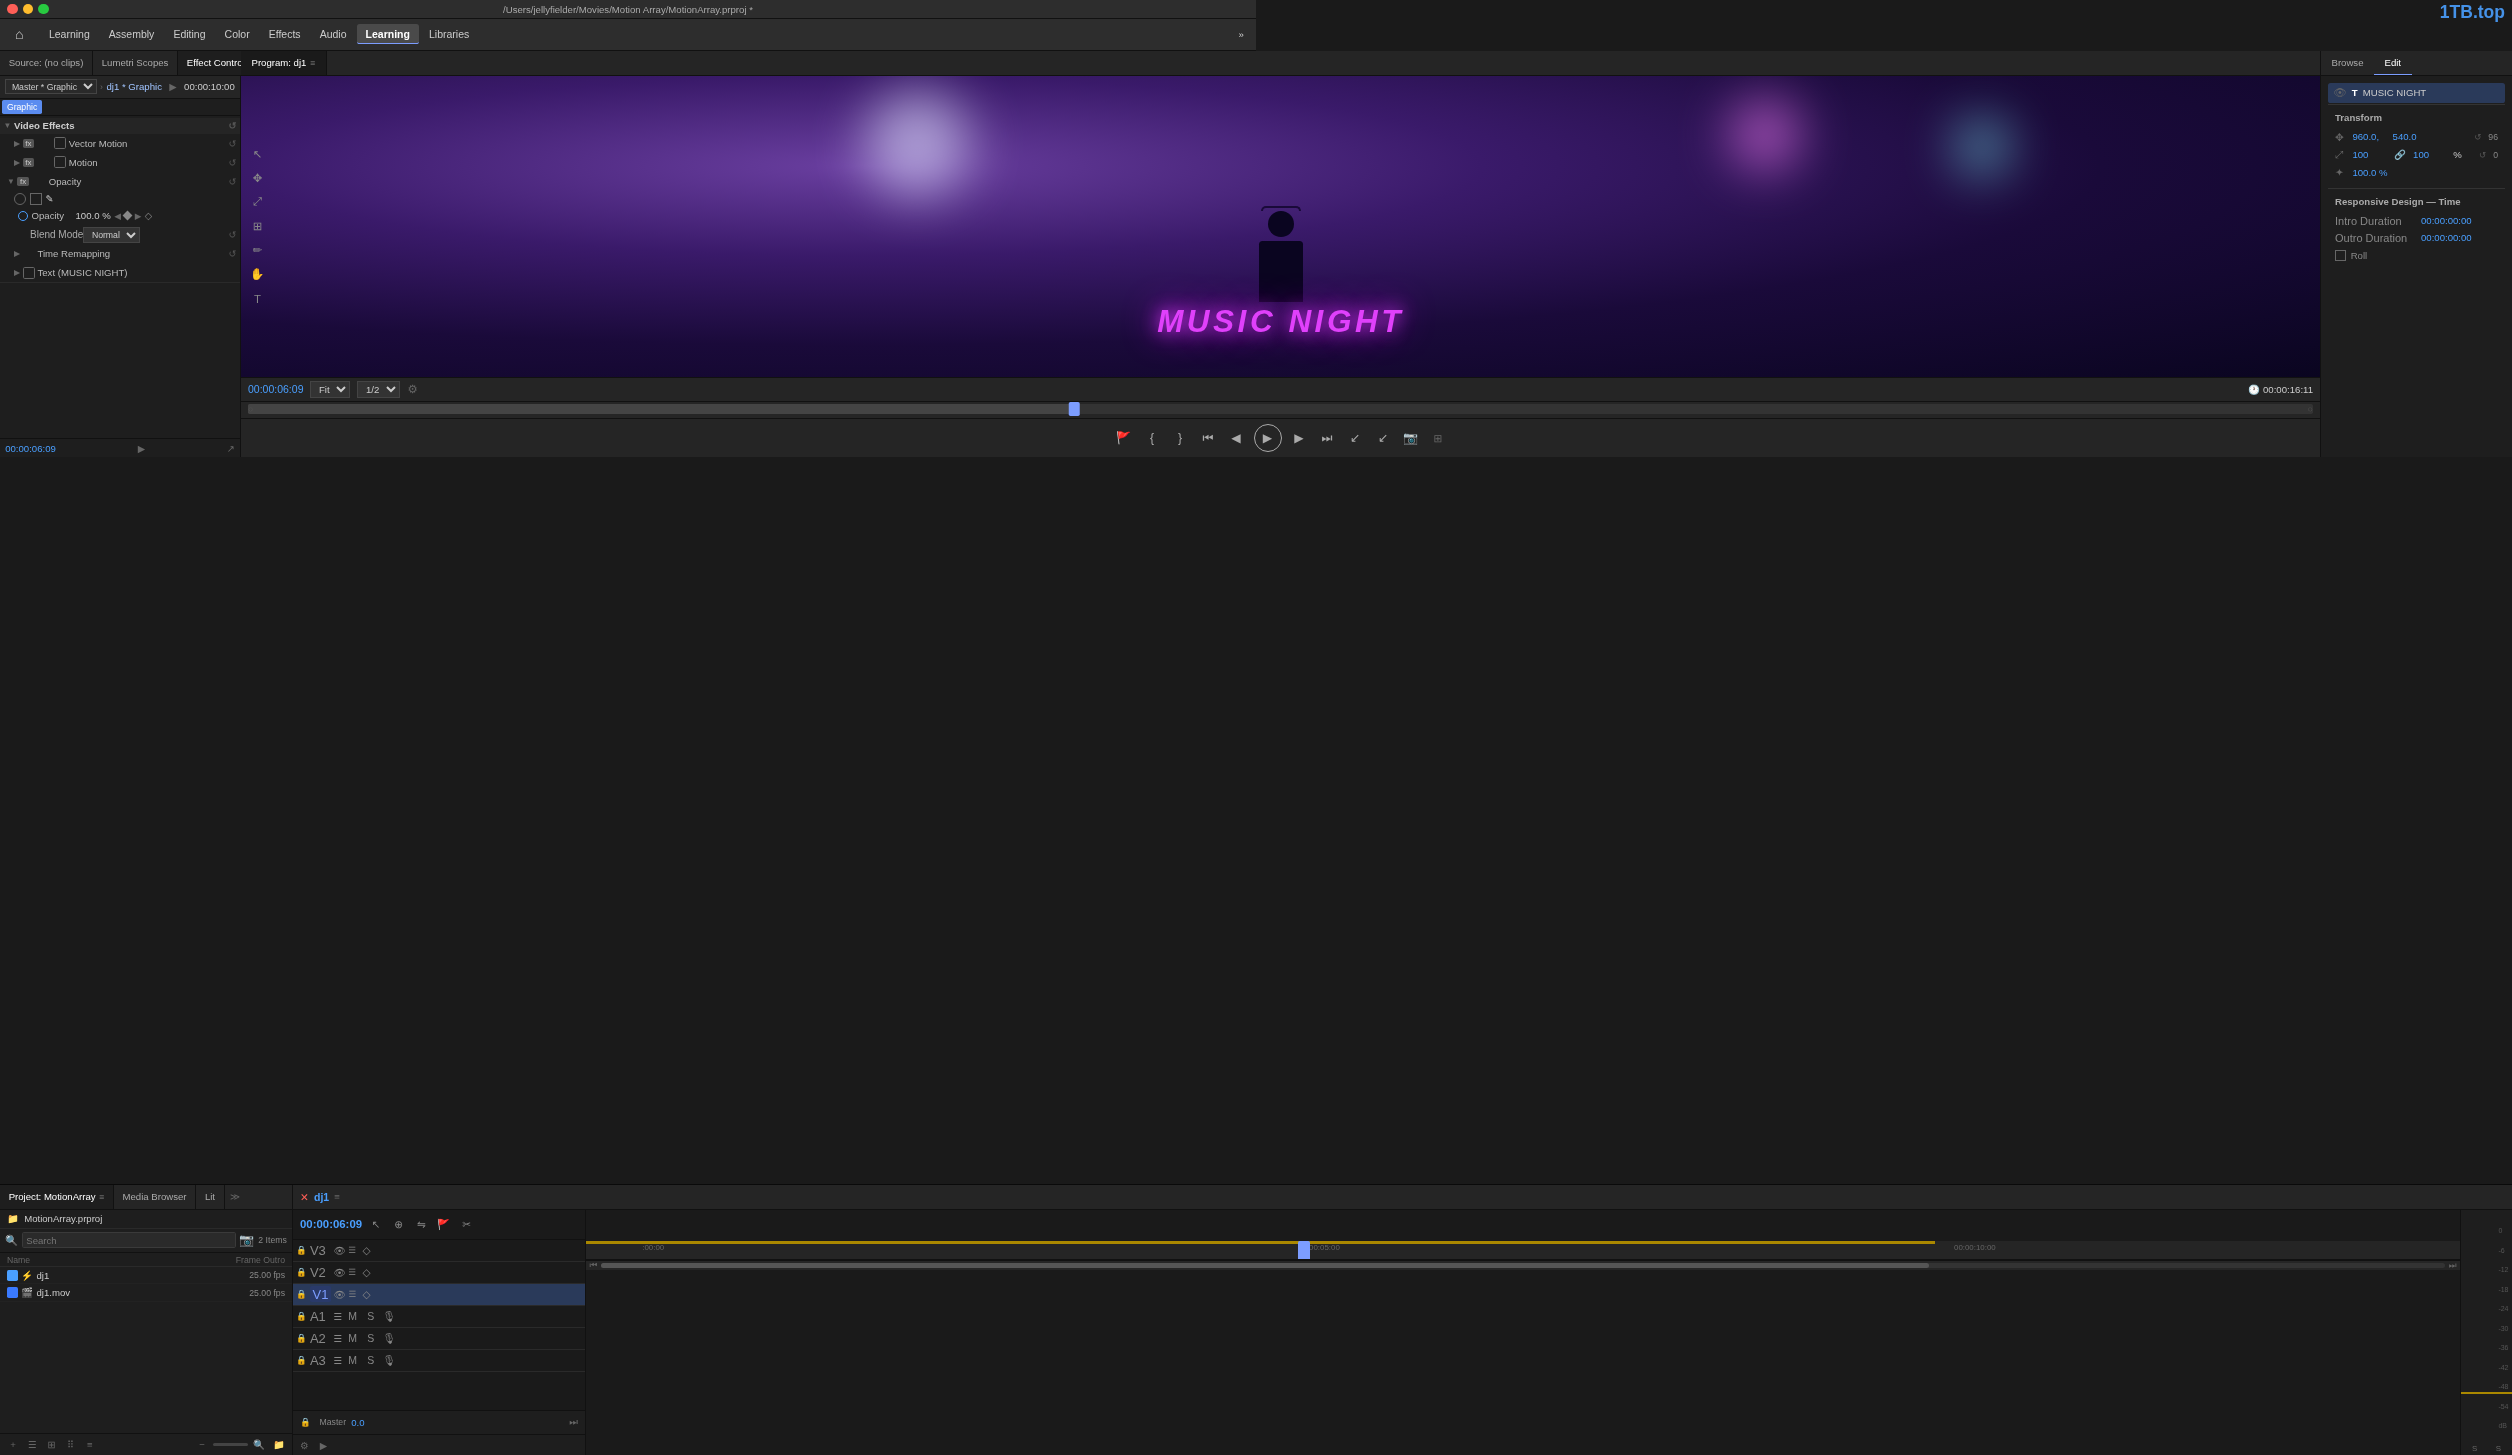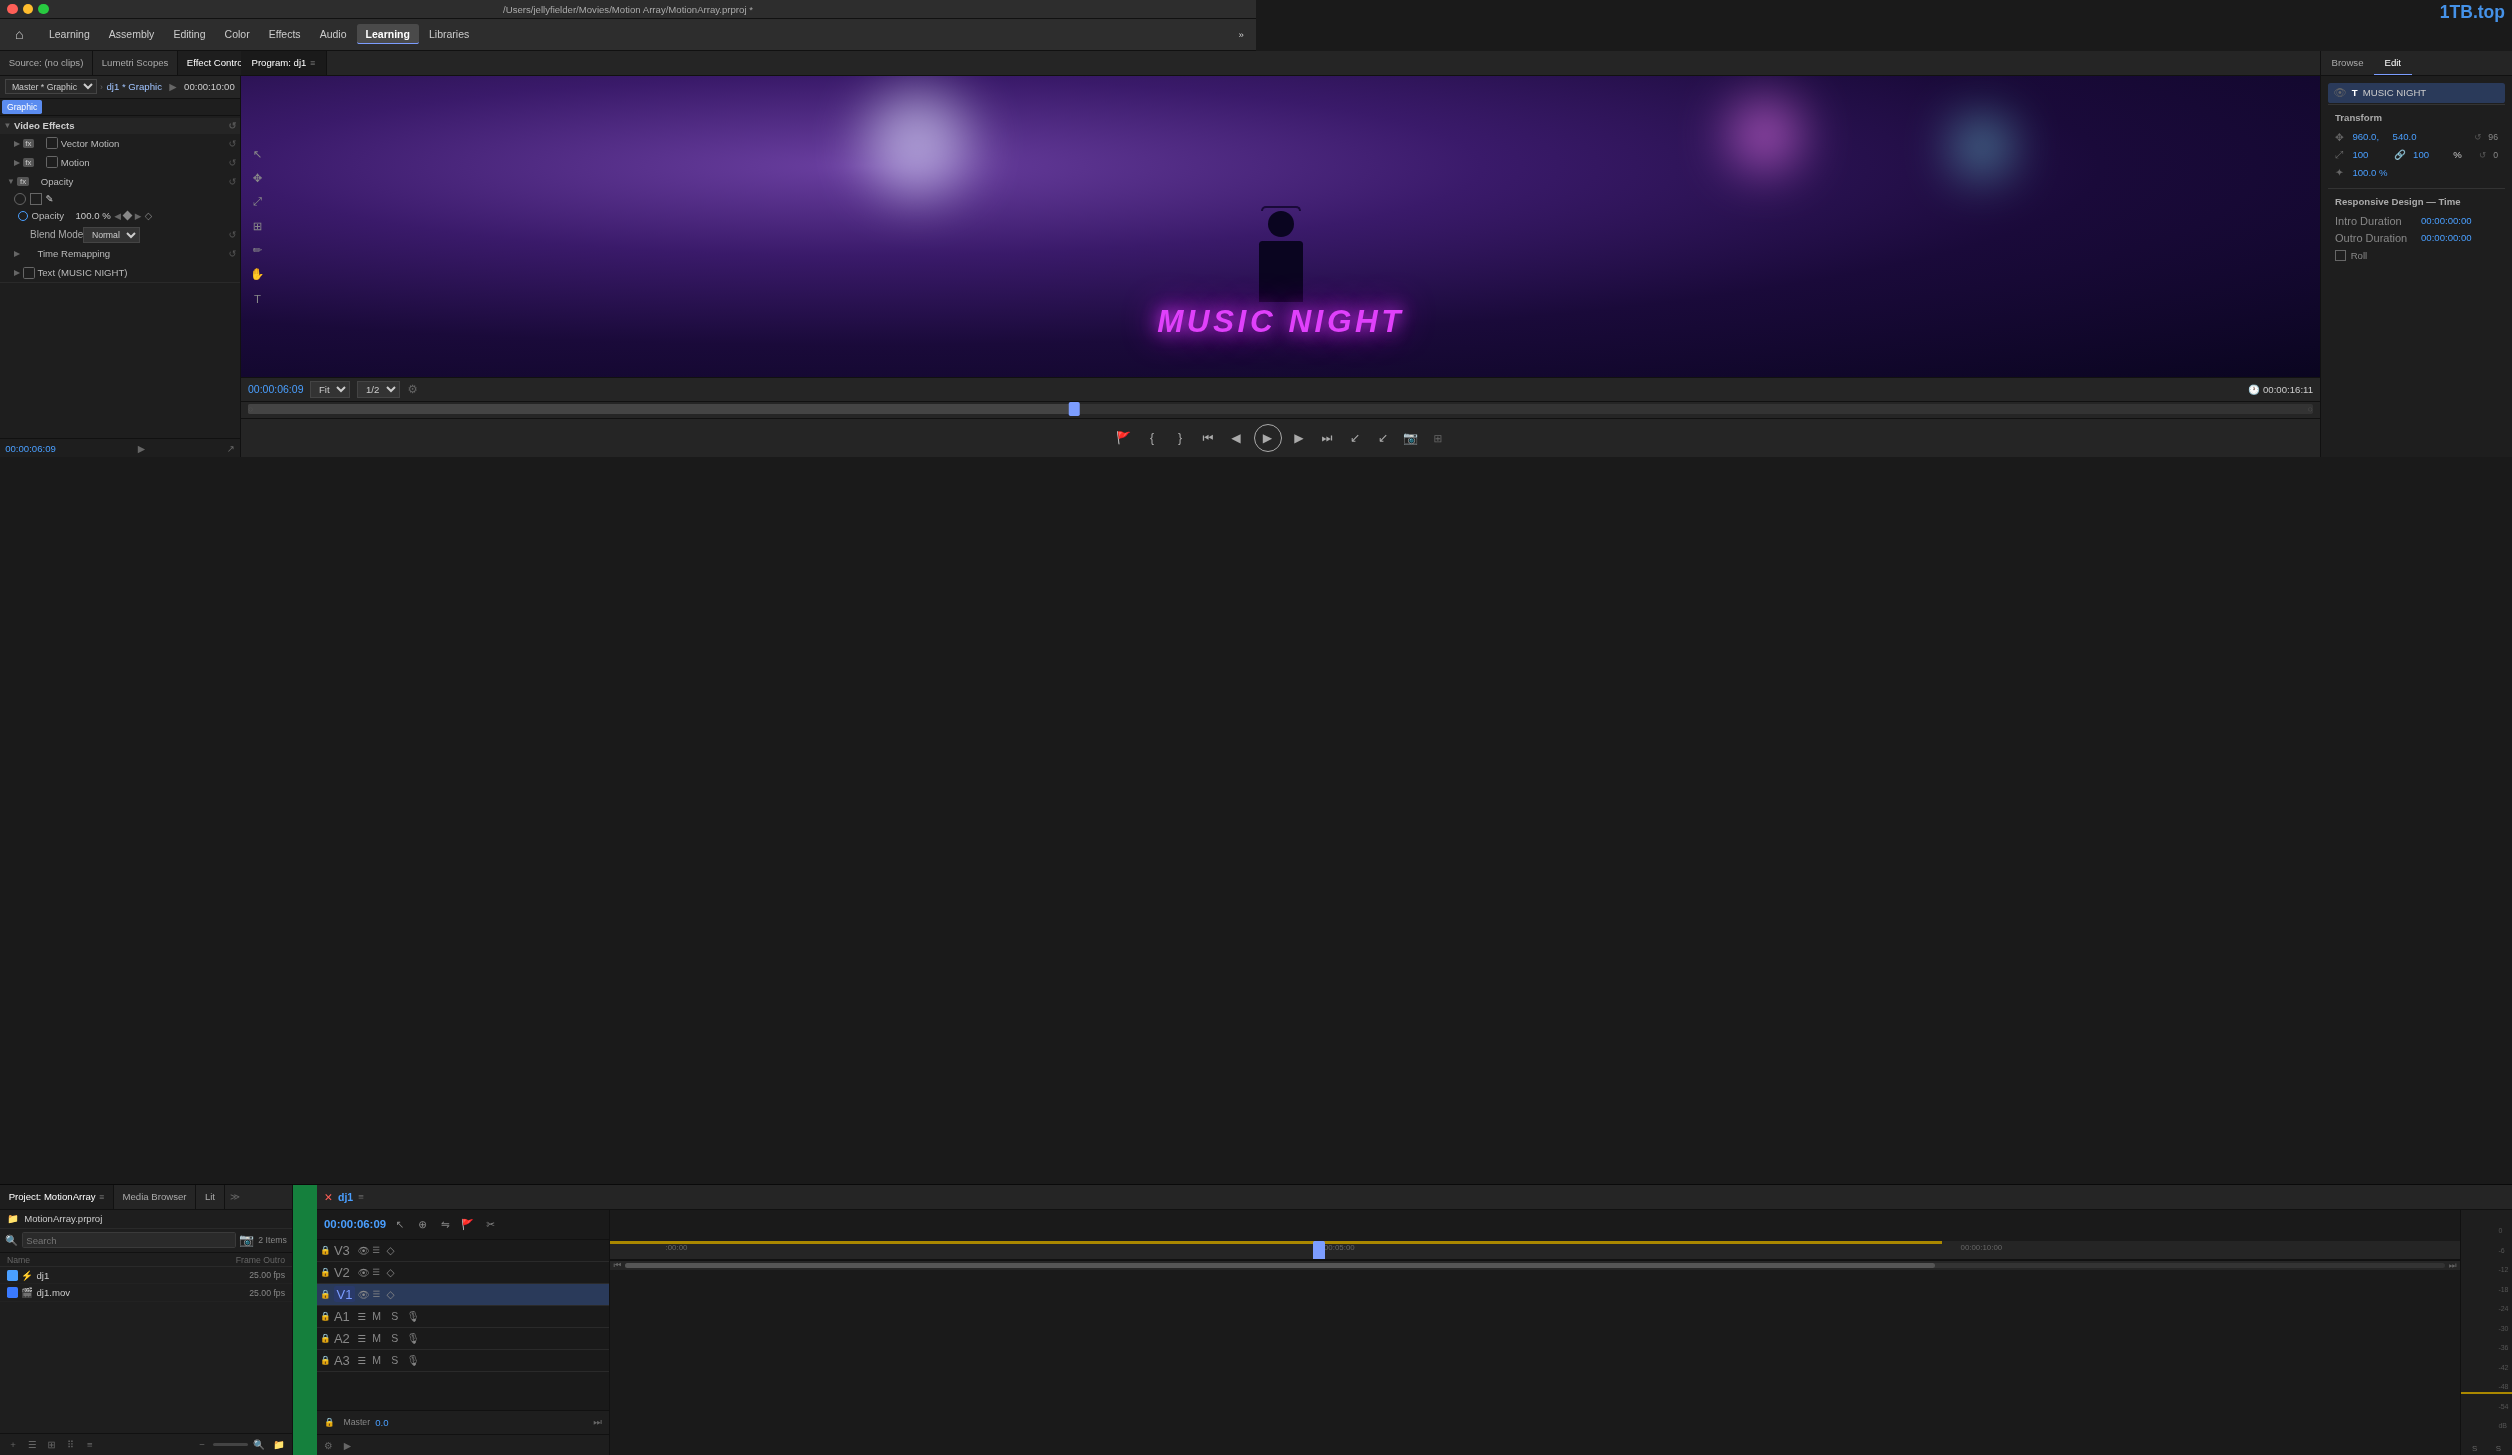--- a/index.html
+++ b/index.html
@@ -179,21 +179,21 @@
       height: 19px;
       color: #bbb;
       font-size: 9.6px;
     }
     .fx-badge {
       font-size: 7.9px;
       background: #555;
       color: #ccc;
       border-radius: 1.7px;
       padding: 0 2.6px;
-      margin-right: 12px;
+      margin-right: 20px;
     }
     .effect-expand { color: #666; margin-right: 2.6px; font-size: 7.9px; }
     .reset-icon { margin-left: auto; color: #555; cursor: pointer; font-size: 9.6px; }
     .opacity-tools {
       display: flex;
       align-items: center;
       gap: 3.5px;
       padding: 1.7px 3.5px 1.7px 14px;
     }
     .shape-tool {
@@ -535,24 +535,23 @@
     }
     .watermark span { color: #4a9fff; }
 
     
     #bottom-panel {
       position: absolute;
       bottom: 0;
       left: 0;
       right: 0;
       height: 271px;
-      background: #15803d;
+      background: #eab308;
       border-top: 1.7px solid #111;
       display: flex;
-      gap: 24px;
     }
 
     
     #main {
       height: calc(728px - 51px - 271px);
     }
 
     .timeline-header {
       display: flex;
       align-items: center;

